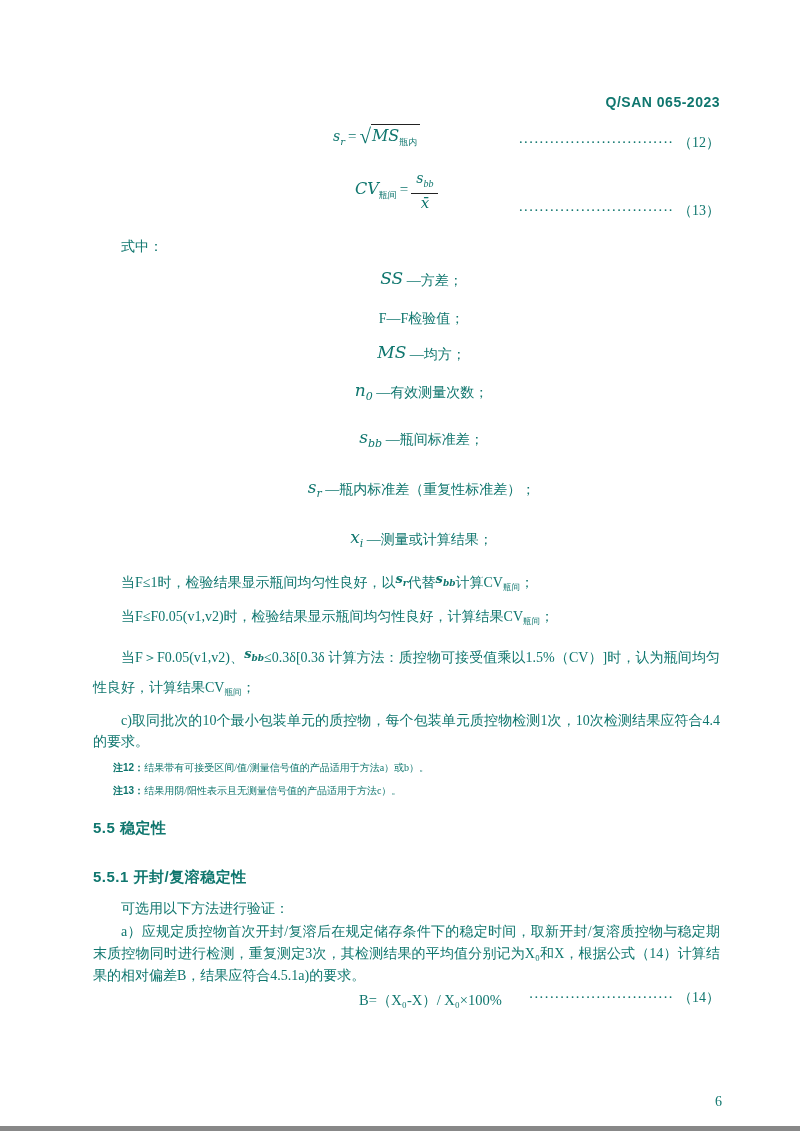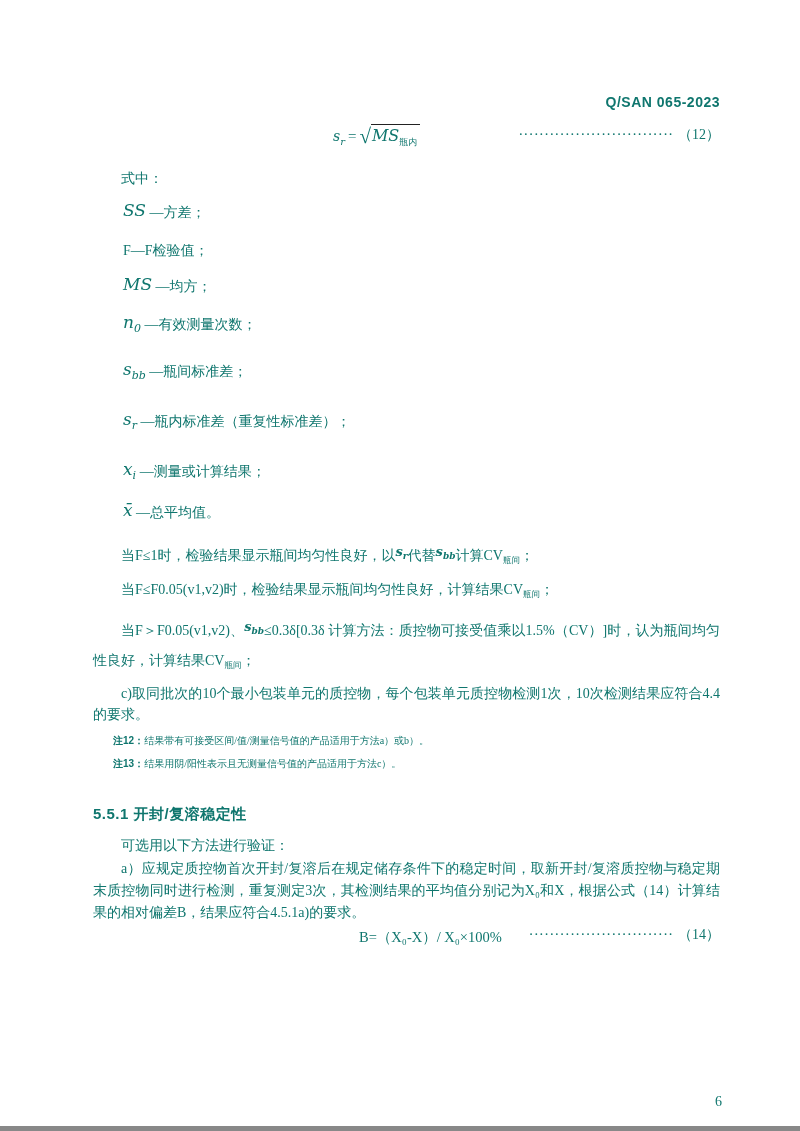--- a/index.html
+++ b/index.html
@@ -12,21 +12,21 @@
   .content{position:absolute;left:93px;top:94px;width:627px;}
 
   
   .doc-header{
     text-align:right;font-family:"Liberation Sans","DejaVu Sans",sans-serif;
     font-weight:700;font-size:14px;letter-spacing:0.5px;line-height:16px;
   }
 
   
   .formula-row{position:relative;display:block;}
-  .leader{position:absolute;right:0;bottom:12px;white-space:nowrap;}
+  .leader{position:absolute;right:0;bottom:4px;white-space:nowrap;}
   .dots{font-weight:700;font-size:11px;letter-spacing:1.5px;vertical-align:1px;}
   .eq-label{font-size:14px;margin-left:4px;}
 
   .eq12{margin-top:10px;height:36px;}
   .eq12 .formula{margin-left:240px;display:inline-block;padding-top:4px;}
   .eq13{margin-top:12px;height:56px;}
   .eq13 .formula{margin-left:262px;display:inline-block;padding-top:2px;}
   .eq14{margin-top:2px;height:22px;line-height:22px;}
   .eq14 .formula{margin-left:266px;display:inline-block;font-size:14.5px;}
   .eq14 .leader{bottom:2px;}
@@ -36,21 +36,21 @@
   .msub-lat{font-size:10px;font-style:italic;vertical-align:-4px;}
   .eqsign{padding:0 3px;font-size:15px;}
   .sqrt-sym{font-size:21px;vertical-align:-2px;}
   .sqrt-body{display:inline-block;border-top:1.5px solid #222;padding:1px 3px 0 1px;font-size:16px;}
   .frac{display:inline-block;vertical-align:middle;text-align:center;}
   .frac .num{display:block;border-bottom:1.2px solid #222;padding:0 5px 1px;font-size:14px;line-height:16px;}
   .frac .den{display:block;padding-top:1px;font-size:15px;line-height:17px;}
 
   
   .p-where{margin-top:12px;line-height:22px;text-indent:2em;}
-  .def-list{padding-left:30px;}
+  .def-list{padding-left:30px;text-align:center;}
   .def-row{line-height:24px;}
   .term-lg{font-family:"DejaVu Serif",serif;font-style:italic;font-size:17px;vertical-align:1px;}
   .term-lg .tsub{font-size:11px;vertical-align:-4px;}
   .term-sm{font-family:"DejaVu Serif",serif;font-style:italic;font-size:14px;}
   .term-plain{font-size:14px;}
   .d0{margin-top:8px;}.d1{margin-top:12px;}.d2{margin-top:9px;}.d3{margin-top:10px;}
   .d4{margin-top:7px;}.d5{margin-top:16px;}.d6{margin-top:19px;}.d7{margin-top:19px;}.d8{margin-top:10px;}
 
   
   .p-body{line-height:30px;text-indent:2em;text-align:justify;}
@@ -88,32 +88,39 @@
 
     <div class="formula-row eq12">
       <span class="formula">
         <span class="mi"><span>s</span><span class="msub-lat">r</span></span><span class="eqsign">=</span><span class="sqrt-sym">√</span><span class="sqrt-body"><span class="mi">MS</span><span class="msub-cn">瓶内</span></span>
       </span>
       <span class="leader">
         <span class="dots">······························</span><span class="eq-label">（12）</span>
       </span>
     </div>
 
+    <div class="formula-row eq13">
+      <span class="formula">
+        <span class="mi" style="font-size:16px;"><span>CV</span><span class="msub-cn">瓶间</span></span><span class="eqsign">=</span><span class="frac"><span class="num"><span class="mi">s</span><span class="msub-lat">bb</span></span><span class="den mi">x̄</span></span>
+      </span>
+      <span class="leader">
+        <span class="dots">······························</span><span class="eq-label">（13）</span>
+      </span>
+    </div>
 
     <div class="p-where">式中：</div>
 
     <div class="def-list">
       <div class="def-row d0"><span class="term-lg"><span>SS</span><span class="tsub"></span></span><span> —方差；</span></div>
       <div class="def-row d3"><span class="term-plain"><span>F</span><span class="tsub"></span></span><span>—F检验值；</span></div>
       <div class="def-row d2"><span class="term-lg"><span>MS</span><span class="tsub"></span></span><span> —均方；</span></div>
       <div class="def-row d4"><span class="term-lg"><span>n</span><span class="tsub">0</span></span><span> —有效测量次数；</span></div>
       <div class="def-row d5"><span class="term-lg"><span>s</span><span class="tsub">bb</span></span><span> —瓶间标准差；</span></div>
       <div class="def-row d6"><span class="term-lg"><span>s</span><span class="tsub">r</span></span><span> —瓶内标准差（重复性标准差）；</span></div>
       <div class="def-row d7"><span class="term-lg"><span>x</span><span class="tsub">i</span></span><span> —测量或计算结果；</span></div>
-      <div class="def-row d8"><span class="term-lg"><span>x̄</span><span class="tsub"></span></span><span> —总平均值。</span></div>
     </div>
 
     <div class="p-body pf1">
       <span>当F≤1时，检验结果显示瓶间均匀性良好，以</span><span class="supmath"><span>s</span><span class="ssub">r</span></span><span>代替</span><span class="supmath"><span>s</span><span class="ssub">bb</span></span><span>计算CV</span><span class="cv-sub">瓶间</span><span>；</span>
     </div>
 
     <div class="p-body">
       <span>当F≤F0.05(v1,v2)时，检验结果显示瓶间均匀性良好，计算结果CV</span><span class="cv-sub">瓶间</span><span>；</span>
     </div>
 
@@ -122,20 +129,21 @@
     </div>
 
 
     <div class="p-tight pc">c)取同批次的10个最小包装单元的质控物，每个包装单元质控物检测1次，10次检测结果应符合4.4的要求。</div>
 
     <div class="notes">
       <div class="note"><span class="note-label">注12：</span><span>结果带有可接受区间/值/测量信号值的产品适用于方法a）或b）。</span></div>
       <div class="note"><span class="note-label">注13：</span><span>结果用阴/阳性表示且无测量信号值的产品适用于方法c）。</span></div>
     </div>
 
+    <div class="heading h55">5.5 稳定性</div>
     <div class="heading h551">5.5.1 开封/复溶稳定性</div>
 
     <div class="p-method">可选用以下方法进行验证：</div>
     <div class="p-a">a）应规定质控物首次开封/复溶后在规定储存条件下的稳定时间，取新开封/复溶质控物与稳定期末质控物同时进行检测，重复测定3次，其检测结果的平均值分别记为X₀和X，根据公式（14）计算结果的相对偏差B，结果应符合4.5.1a)的要求。</div>
 
     <div class="formula-row eq14">
       <span class="formula">B=（X₀-X）/ X₀×100%</span>
       <span class="leader">
         <span class="dots">····························</span><span class="eq-label">（14）</span>
       </span>

